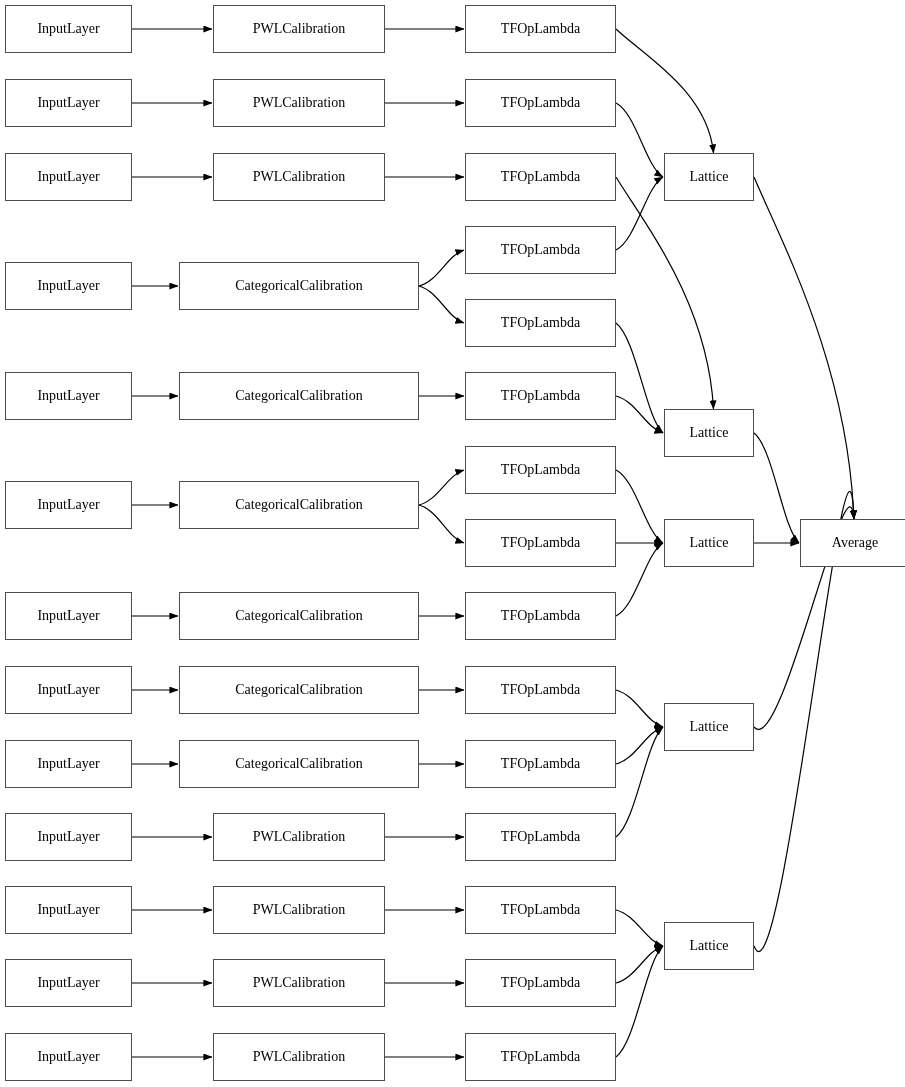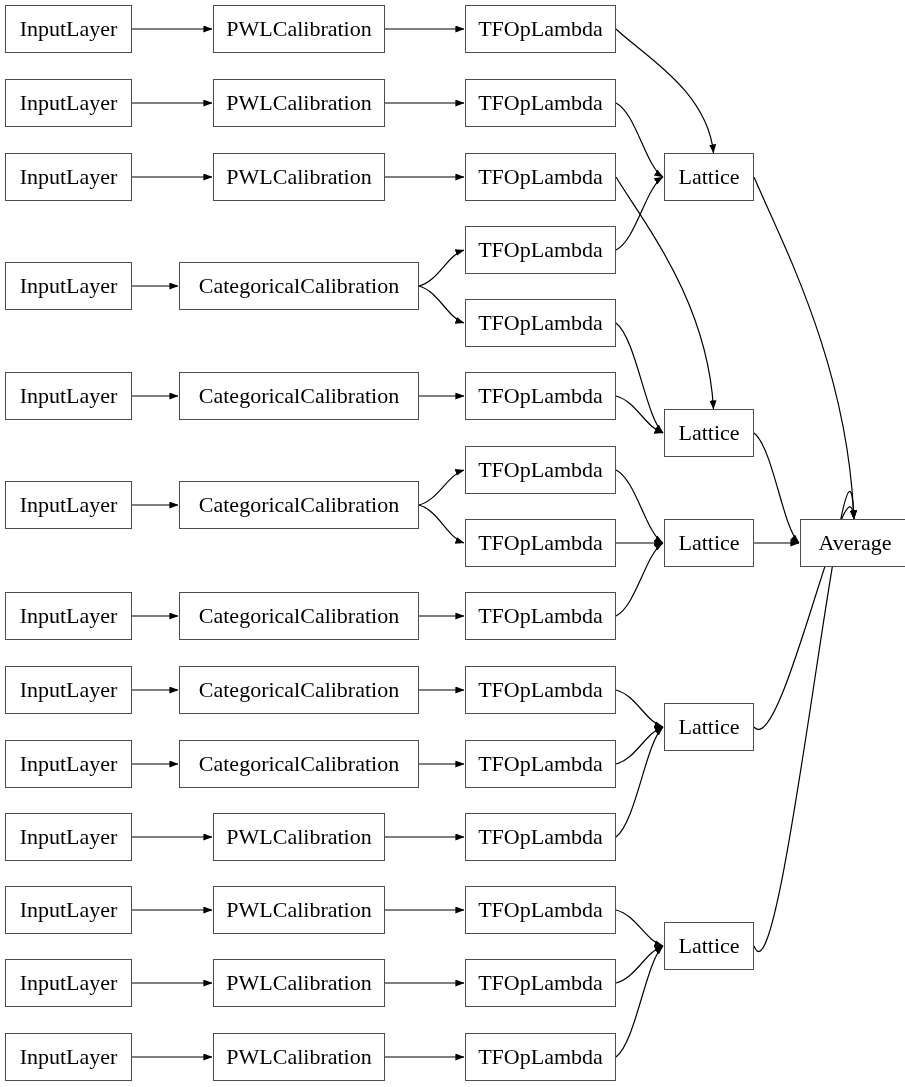--- a/index.html
+++ b/index.html
@@ -25,21 +25,21 @@
     pointer-events: none;
   }
   .node {
     position: absolute;
     box-sizing: border-box;
     border: 1px solid #4d4d4d;
     background: #ffffff;
     display: flex;
     align-items: center;
     justify-content: center;
-    font-size: 22px;
+    font-size: 14px;
     line-height: 1;
     color: #000000;
     white-space: nowrap;
     z-index: 2;
   }
 </style>
 </head>
 <body>
 
 <div id="canvas">

